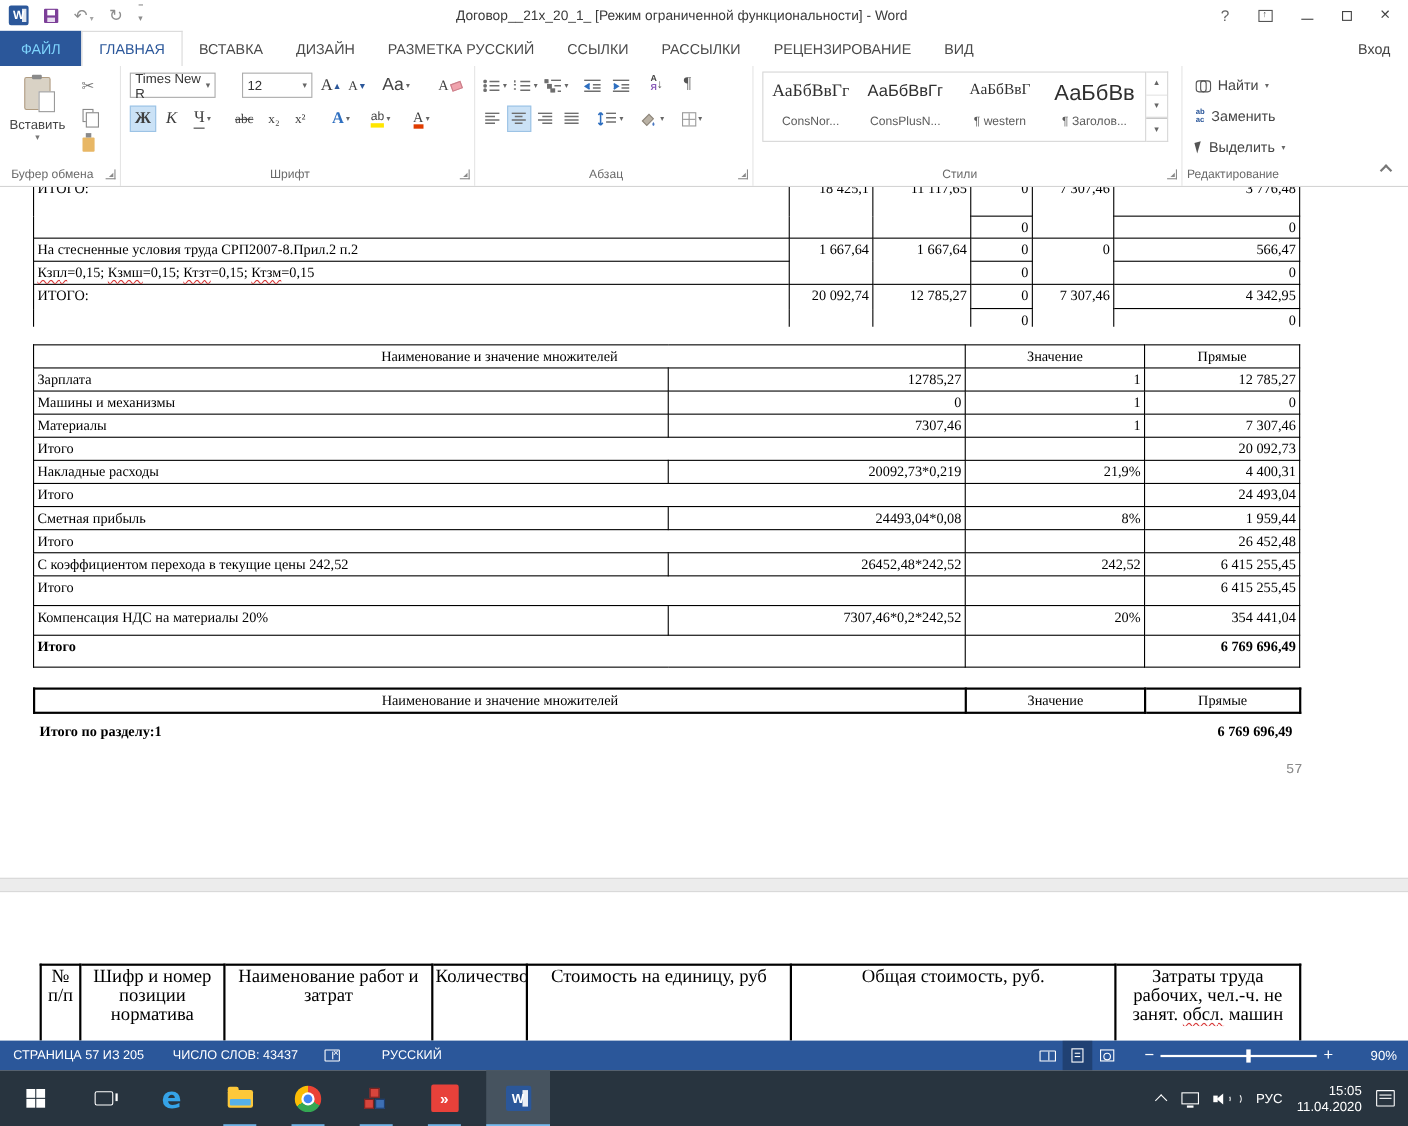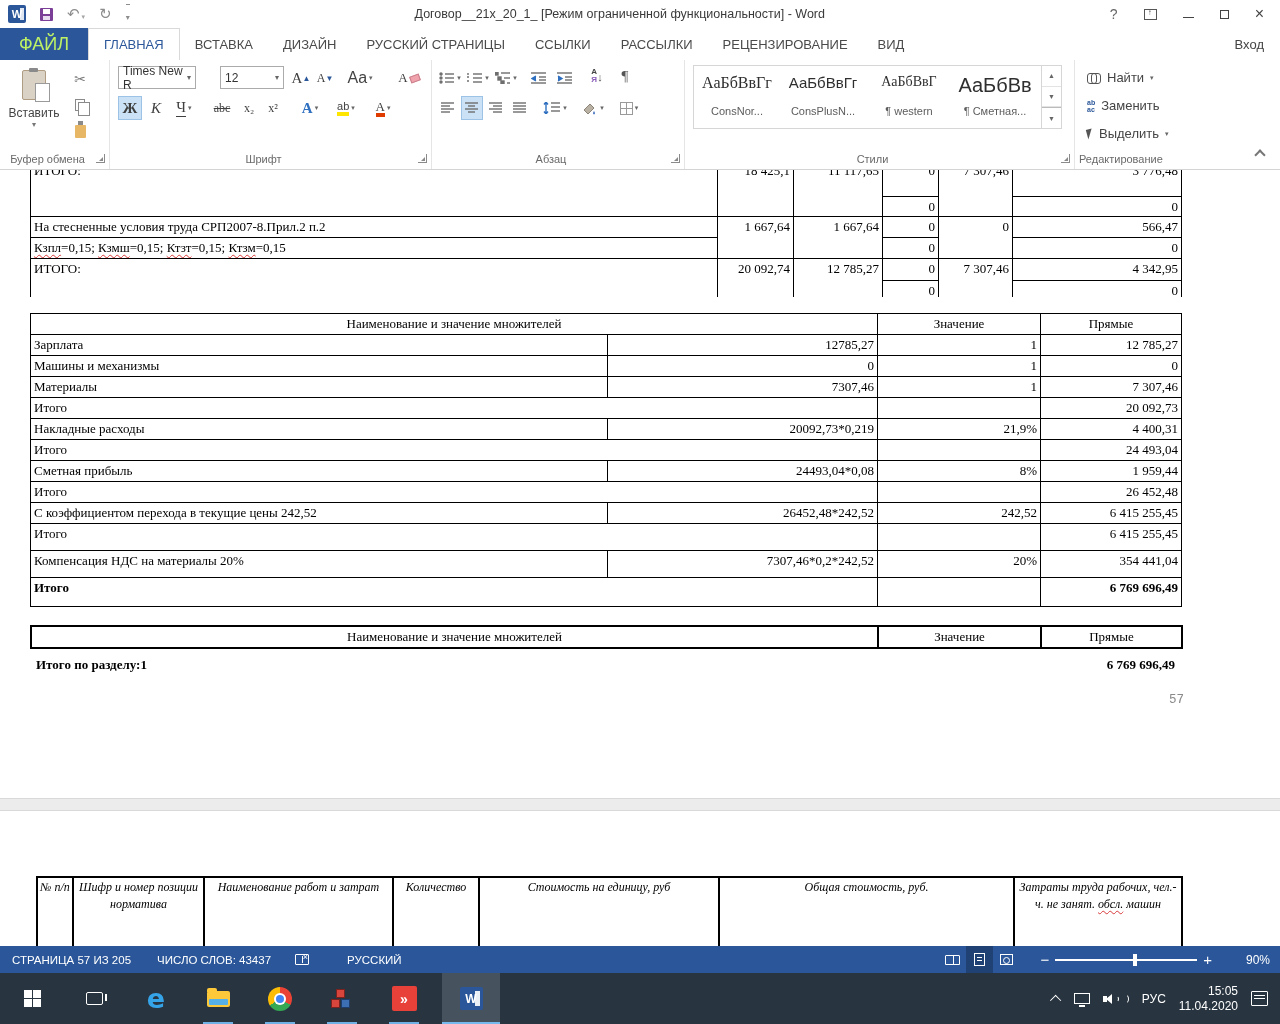--- a/index.html
+++ b/index.html
@@ -24,21 +24,21 @@
   .help-q{color:#666;font-size:14px;}
   .ribdisp{width:13px;height:11px;border:1px solid #555;position:relative;}
   .ribdisp::after{content:"↑";position:absolute;top:-2px;left:3px;font-size:8px;color:#555;}
   .minbtn{width:11px;height:1px;background:#444;margin-top:6px;}
   .restbtn{width:9px;height:9px;border:1px solid #444;position:relative;background:#fff;}
   .restbtn::before{content:'';position:absolute;top:-4px;left:2px;width:9px;height:9px;border:1px solid #444;z-index:-1;}
   .closebtn{color:#444;font-size:16px;line-height:14px;}
 
   
   .tabrow{position:absolute;top:28px;left:0;width:1280px;height:32px;display:flex;align-items:stretch;background:#fff;}
-  .filetab{background:#2b579a;color:#bef264;font-size:18px;display:flex;align-items:center;padding:0 19px;}
+  .filetab{background:#2b579a;color:#7dd3fc;font-size:13px;display:flex;align-items:center;padding:0 19px;}
   .rtab{font-size:13px;color:#4a4a4a;display:flex;align-items:center;padding:0 15px;}
   .rtab.active{color:#2b579a;border:1px solid #d9d9d9;border-bottom:none;background:#fff;}
   .signin{margin-left:auto;font-size:13px;color:#444;display:flex;align-items:center;padding-right:16px;}
 
   
   .ribbon{position:absolute;top:60px;left:0;width:1280px;height:110px;background:#fff;border-bottom:1px solid #d4d4d4;}
   .grp{position:absolute;top:0;bottom:0;border-right:1px solid #e5e5e5;}
   .g-clip{left:0;width:110px;}  .g-font{left:110px;width:322px;}
   .g-par{left:432px;width:253px;} .g-styles{left:685px;width:390px;}
   .g-edit{left:1075px;width:205px;border-right:none;}
@@ -109,21 +109,21 @@
   .t2 td{height:21px;}
   tr.taller td{padding-bottom:7px;}
   tr.boldrow td{font-weight:bold;padding-bottom:9px;}
   .t3{position:absolute;left:30px;top:455px;width:1151px;}
   .t3 td{border:2px solid #000;height:22px;}
   .sect-tot-l{position:absolute;left:36px;top:487px;font-weight:bold;font-size:13px;}
   .sect-tot-v{position:absolute;right:105px;top:487px;font-weight:bold;font-size:13px;}
   .pagenum{position:absolute;right:96px;top:523px;color:#8a8a8a;font-size:12.5px;font-family:Liberation Mono, monospace;}
   .pgbreak{position:absolute;left:0;top:628px;width:1280px;height:13px;background:#ececec;border-top:1px solid #d9d9d9;border-bottom:1px solid #d9d9d9;}
   .t4{position:absolute;left:36px;top:706px;width:1145px;}
-  .t4 td{border:2px solid #000;text-align:center;font-size:12px;line-height:17px;height:90px;white-space:normal;padding:1px 2px;font-style:italic;}
+  .t4 td{border:2px solid #000;text-align:center;font-size:17px;line-height:17px;height:90px;white-space:normal;padding:1px 2px;}
   .err{text-decoration:underline;text-decoration-style:wavy;text-decoration-color:#d83b3b;text-decoration-thickness:1px;text-underline-offset:2px;}
 
   
   .statusbar{position:absolute;top:946px;left:0;width:1280px;height:27px;background:#2b579a;color:#fff;display:flex;align-items:center;font-size:11.5px;}
   .sb-item{padding:0 2px;white-space:nowrap;}
   .sb-page{margin-left:10px;} .sb-words{margin-left:22px;} .sb-lang{margin-left:36px;}
   .proofbook{margin-left:22px;width:14px;height:11px;border:1px solid #fff;position:relative;border-radius:1px;}
   .proofbook::before{content:'';position:absolute;left:50%;top:1px;bottom:1px;width:1px;background:#fff;}
   .proofbook::after{content:"×";position:absolute;right:0px;top:-3px;font-size:9px;}
   .sb-right{margin-left:auto;display:flex;align-items:center;height:100%;}
@@ -199,21 +199,21 @@
     <span class="restbtn"></span>
     <span class="closebtn">×</span>
   </div>
 </div>
 
 <div class="tabrow">
   <div class="filetab">ФАЙЛ</div>
   <div class="rtab active">ГЛАВНАЯ</div>
   <div class="rtab">ВСТАВКА</div>
   <div class="rtab">ДИЗАЙН</div>
-  <div class="rtab">РУССКИЙ СТРАНИЦЫ</div>
+  <div class="rtab">РАЗМЕТКА РУССКИЙ</div>
   <div class="rtab">ССЫЛКИ</div>
   <div class="rtab">РАССЫЛКИ</div>
   <div class="rtab">РЕЦЕНЗИРОВАНИЕ</div>
   <div class="rtab">ВИД</div>
   <div class="signin">Вход</div>
 </div>
 
 <div class="ribbon">
 
   <div class="grp g-clip">
@@ -424,21 +424,21 @@
       <div class="stylecard c2">
         <div class="sprev">АаБбВвГг</div>
         <div class="sname">ConsPlusN...</div>
       </div>
       <div class="stylecard c3">
         <div class="sprev">АаБбВвГ</div>
         <div class="sname">¶ western</div>
       </div>
       <div class="stylecard c4">
         <div class="sprev">АаБбВв</div>
-        <div class="sname">¶ Сметная...</div>
+        <div class="sname">¶ Заголов...</div>
       </div>
     </div>
     <div class="galscroll">
       <div class="gsb">▲</div>
       <div class="gsb">▼</div>
       <div class="gsb">▼</div>
     </div>
     <div class="grplabel">Стили</div>
     <div class="launcher"></div>
   </div>

